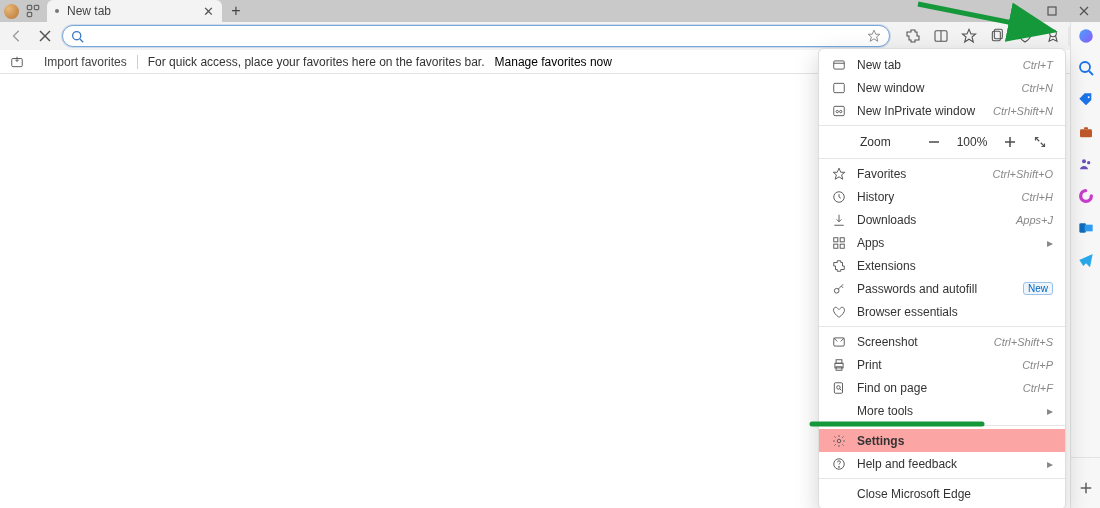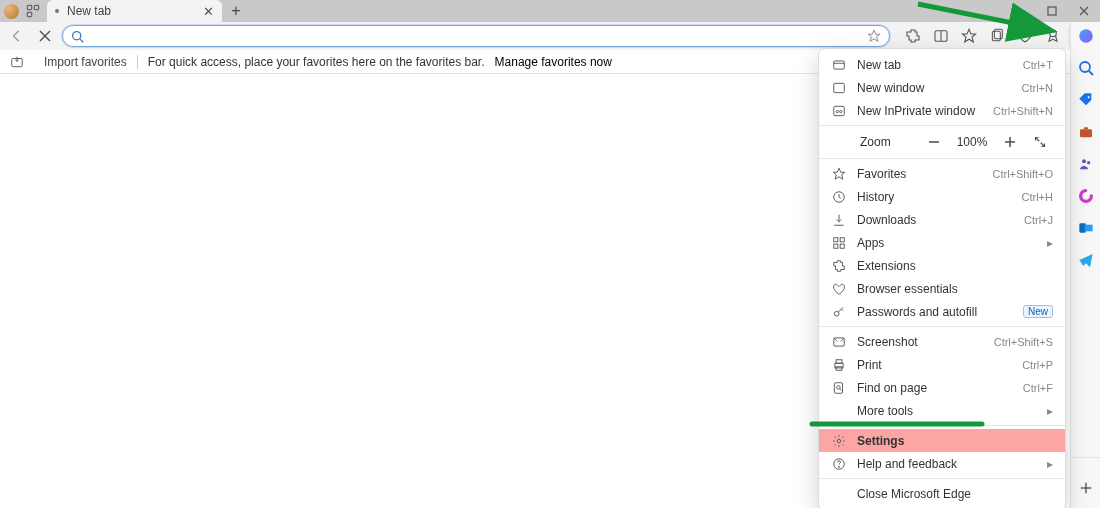--- a/index.html
+++ b/index.html
@@ -142,21 +142,21 @@
   .mitem {
     height:23px;
     display:flex; align-items:center;
     padding: 0 12px;
     gap:10px;
     color:#333;
   }
   .mitem.highlight { background:#fca5a5;font-weight:bold;}
   .mitem .mico { width:16px;height:16px; display:flex;align-items:center;justify-content:center; color:#555;}
   .mitem .mlab { flex:1;}
-  .mitem .mshort { color:#888; font-size:11px;}
+  .mitem .mshort { color:#888; font-size:11px;font-style:italic;}
   .mitem .msub { color:#888; }
   .msep { height:1px; background:#e6e6e6; margin:3px 0;}
   .zoomrow {
     height:26px; display:flex; align-items:center; padding:0 15px; gap:10px;
   }
   .zoomrow .zlabel { margin-left:26px; flex:1; color:#333;}
   .zoomrow .zbtn { width:20px;height:20px;display:flex;align-items:center;justify-content:center;color:#555;}
   .zoomrow .zval { color:#333; width:36px; text-align:center;}
   .newbadge {
     font-size:10px; color:#0067c0; border:1px solid #9cc1e8; border-radius:3px;
@@ -429,21 +429,21 @@
     <span class="mlab">History</span>
     <span class="mshort">Ctrl+H</span>
   </div>
   <div class="mitem">
     <span class="mico">
         <svg width="14" height="14" viewBox="0 0 24 24" fill="none" stroke="#555" stroke-width="1.6">
           <path d="M12 3v12m0 0l-4-4m4 4l4-4M4 21h16"></path>
         </svg>
       </span>
     <span class="mlab">Downloads</span>
-    <span class="mshort">Ctrl+J</span>
+    <span class="mshort">Apps+J</span>
   </div>
   <div class="mitem">
     <span class="mico">
         <svg width="14" height="14" viewBox="0 0 24 24" fill="none" stroke="#555" stroke-width="1.6">
           <rect x="3" y="3" width="7" height="7"></rect>
           <rect x="14" y="3" width="7" height="7"></rect>
           <rect x="3" y="14" width="7" height="7"></rect>
           <rect x="14" y="14" width="7" height="7"></rect>
         </svg>
       </span>
@@ -454,34 +454,34 @@
     <span class="mico">
         <svg width="14" height="14" viewBox="0 0 24 24" fill="none" stroke="#555" stroke-width="1.6">
           <path d="M9 3h6v3h3v6h3v6h-6v3H9v-3H6v-6H3V6h6z"></path>
         </svg>
       </span>
     <span class="mlab">Extensions</span>
   </div>
   <div class="mitem">
     <span class="mico">
         <svg width="14" height="14" viewBox="0 0 24 24" fill="none" stroke="#555" stroke-width="1.6">
-          <path d="M12 21s-7-4.35-9-10C1.5 5 6 2 9 5c1 1 3 3 3 3s2-2 3-3c3-3 7.5 0 6 6-2 5.65-9 10-9 10z"></path>
-        </svg>
-      </span>
-    <span class="mlab">Browser essentials</span>
-  </div>
-  <div class="mitem">
-    <span class="mico">
-        <svg width="14" height="14" viewBox="0 0 24 24" fill="none" stroke="#555" stroke-width="1.6">
           <circle cx="8" cy="15" r="4"></circle>
           <path d="M11 12l8-8m-3 3l3 3"></path>
         </svg>
       </span>
     <span class="mlab">Passwords and autofill</span>
     <span class="newbadge">New</span>
+  </div>
+  <div class="mitem">
+    <span class="mico">
+        <svg width="14" height="14" viewBox="0 0 24 24" fill="none" stroke="#555" stroke-width="1.6">
+          <path d="M12 21s-7-4.35-9-10C1.5 5 6 2 9 5c1 1 3 3 3 3s2-2 3-3c3-3 7.5 0 6 6-2 5.65-9 10-9 10z"></path>
+        </svg>
+      </span>
+    <span class="mlab">Browser essentials</span>
   </div>
   <div class="msep"></div>
   <div class="mitem">
     <span class="mico">
         <svg width="14" height="14" viewBox="0 0 24 24" fill="none" stroke="#555" stroke-width="1.6">
           <rect x="3" y="5" width="18" height="14" rx="2"></rect>
           <path d="M3 5l6 6M21 5l-6 6"></path>
         </svg>
       </span>
     <span class="mlab">Screenshot</span>

